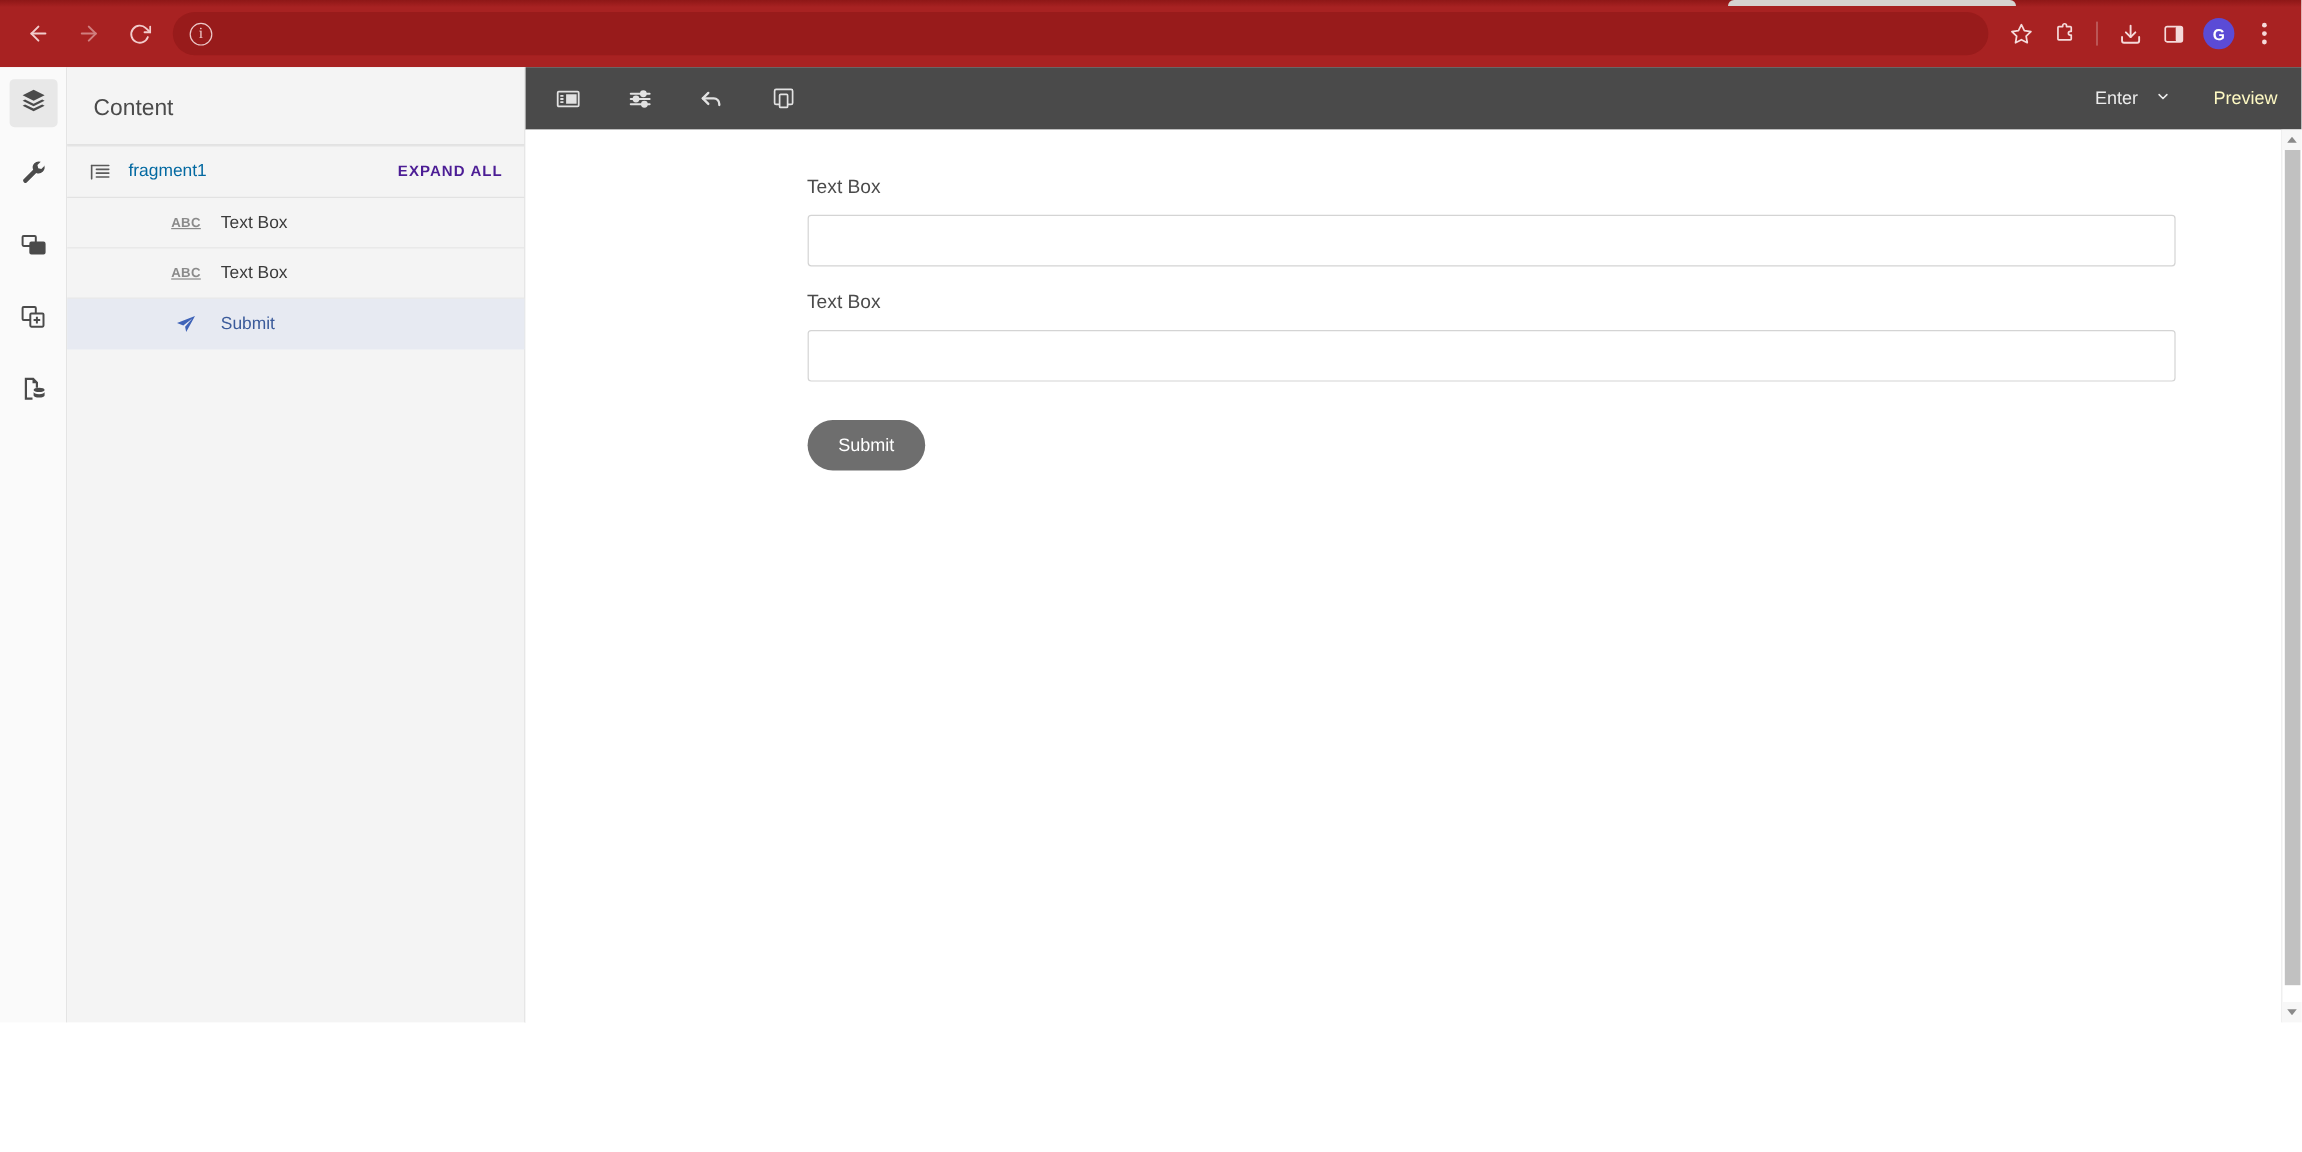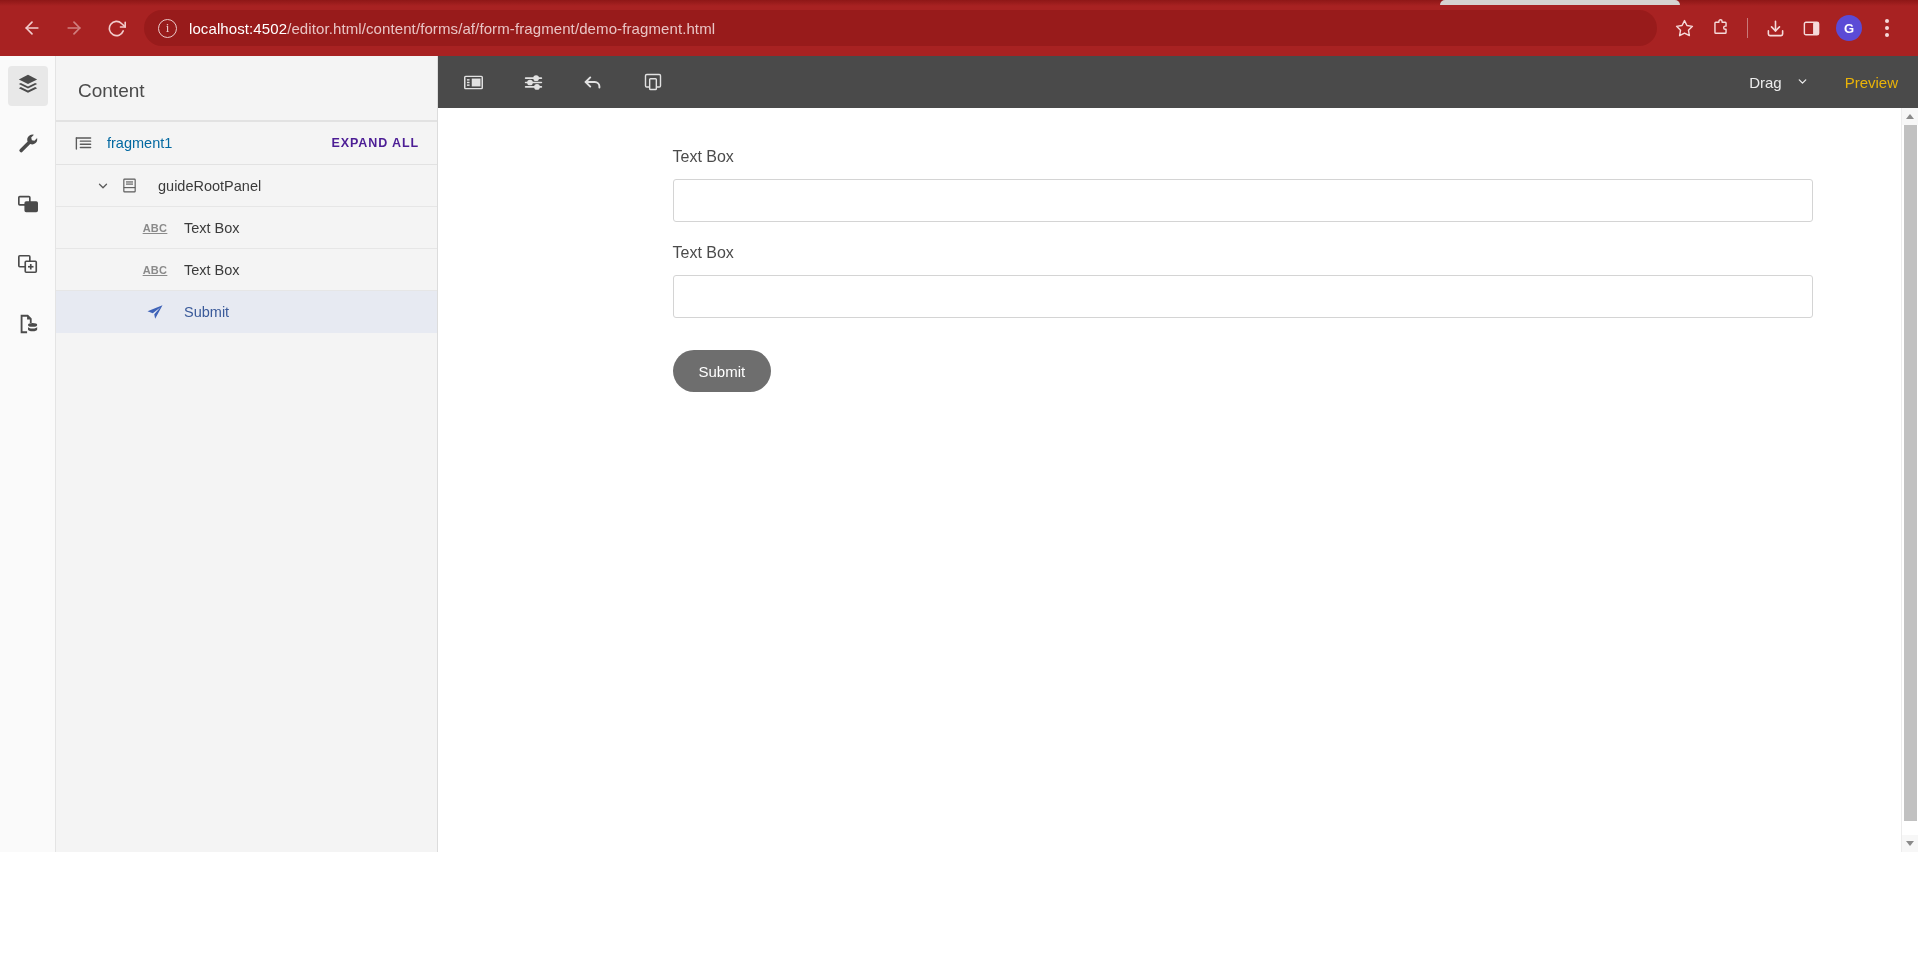--- a/index.html
+++ b/index.html
@@ -187,21 +187,21 @@
     pointer-events: none;
   }
   .ed-right {
     margin-left: auto; display:flex; align-items:center; gap: 36px;
     position: relative; z-index: 2;
   }
   .ed-mode {
     font-size: 15px; color: #ececec; cursor: pointer;
     display:flex; align-items:center; gap: 14px;
   }
-  .ed-preview { font-size: 15px; color: #eab308; cursor: pointer; }
+  .ed-preview { font-size: 15px; color: #fef9c3; cursor: pointer; }
 
   .canvas-wrap {
     flex: 1 1 auto; display: flex; min-height: 0;
     background: #ffffff;
   }
   .canvas {
     flex: 1 1 auto; overflow: hidden; position: relative;
     background: #ffffff;
     padding: 40px 0 0 0;
   }
@@ -284,21 +284,20 @@
     <div class="nav-btn">
       <svg width="19" height="19" viewBox="0 0 24 24" fill="none" stroke="currentColor" stroke-width="2" stroke-linecap="round" stroke-linejoin="round">
           <polyline points="23 4 23 10 17 10"></polyline>
           <path d="M20.49 15a9 9 0 1 1-2.12-9.36L23 10"></path>
         </svg>
     </div>
   </div>
 
   <div class="omnibox">
     <div class="info-icon">i</div>
-    <div class="url-text"><span class="host">localhost:4502</span><span>/editor.html/content/forms/af/form-fragment/demo-fragment.html</span></div>
   </div>
 
   <div class="chrome-right">
     <div class="cr-btn">
       <svg width="19" height="19" viewBox="0 0 24 24" fill="none" stroke="currentColor" stroke-width="1.8" stroke-linecap="round" stroke-linejoin="round">
           <polygon points="12 2 15.09 8.26 22 9.27 17 14.14 18.18 21.02 12 17.77 5.82 21.02 7 14.14 2 9.27 8.91 8.26 12 2"></polygon>
         </svg>
     </div>
     <div class="cr-btn">
       <svg width="19" height="19" viewBox="0 0 24 24" fill="none" stroke="currentColor" stroke-width="1.8" stroke-linejoin="round">
@@ -389,36 +388,20 @@
             <line x1="3" y1="5" x2="3" y2="19"></line>
             <line x1="8" y1="9" x2="21" y2="9"></line>
             <line x1="8" y1="13" x2="21" y2="13"></line>
             <line x1="8" y1="17" x2="21" y2="17"></line>
           </svg>
       </span>
       <span class="th-label">fragment1</span>
       <span class="expand-all">EXPAND ALL</span>
     </div>
 
-    <div class="tree-row">
-      <span class="chev">
-        <svg width="14" height="14" viewBox="0 0 24 24" fill="none" stroke="currentColor" stroke-width="2.2" stroke-linecap="round" stroke-linejoin="round">
-            <polyline points="6 9 12 15 18 9"></polyline>
-          </svg>
-      </span>
-      <span class="ticon">
-        <svg width="17" height="17" viewBox="0 0 24 24" fill="none" stroke="currentColor" stroke-width="1.6">
-            <rect x="4" y="3" width="16" height="18" rx="1"></rect>
-            <line x1="7" y1="7" x2="17" y2="7"></line>
-            <line x1="7" y1="10" x2="17" y2="10"></line>
-            <line x1="4" y1="15" x2="20" y2="15"></line>
-          </svg>
-      </span>
-      <span class="tlabel">guideRootPanel</span>
-    </div>
 
     <div class="tree-row level2">
       <span class="ticon abc">ABC</span>
       <span class="tlabel">Text Box</span>
     </div>
 
     <div class="tree-row level2">
       <span class="ticon abc">ABC</span>
       <span class="tlabel">Text Box</span>
     </div>
@@ -466,21 +449,21 @@
           <svg width="20" height="20" viewBox="0 0 24 24" fill="none" stroke="currentColor" stroke-width="1.7">
               <rect x="3" y="3" width="18" height="15" rx="1.5"></rect>
               <rect x="8" y="8" width="8" height="13" rx="1" fill="#4a4a4a"></rect>
             </svg>
         </div>
       </div>
 
 
       <div class="ed-right">
         <div class="ed-mode">
-          <span>Drag</span>
+          <span>Enter</span>
           <span>
             <svg width="13" height="13" viewBox="0 0 24 24" fill="none" stroke="currentColor" stroke-width="2.4" stroke-linecap="round" stroke-linejoin="round">
                 <polyline points="6 9 12 15 18 9"></polyline>
               </svg>
           </span>
         </div>
         <div class="ed-preview">Preview</div>
       </div>
     </div>
 

